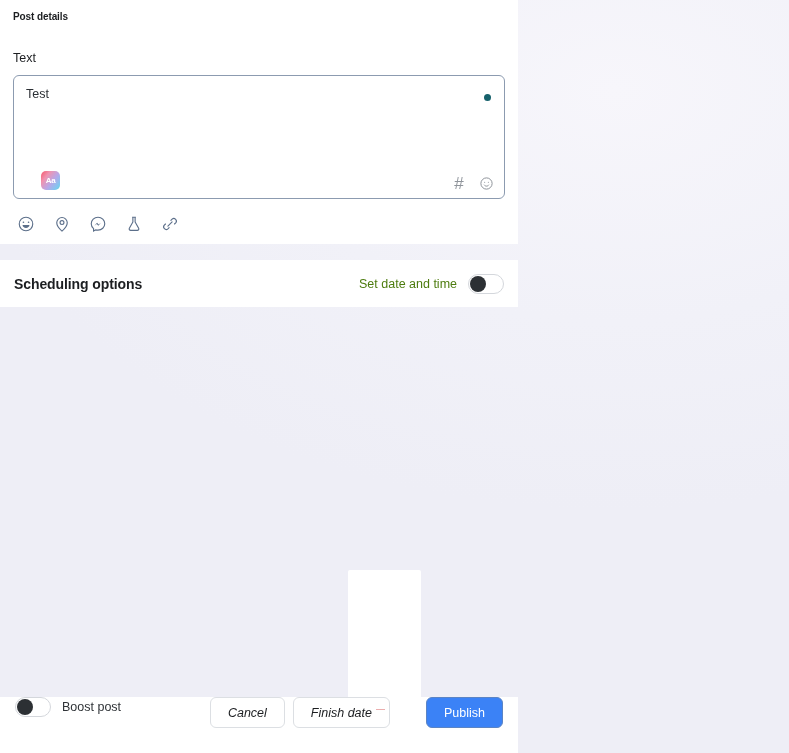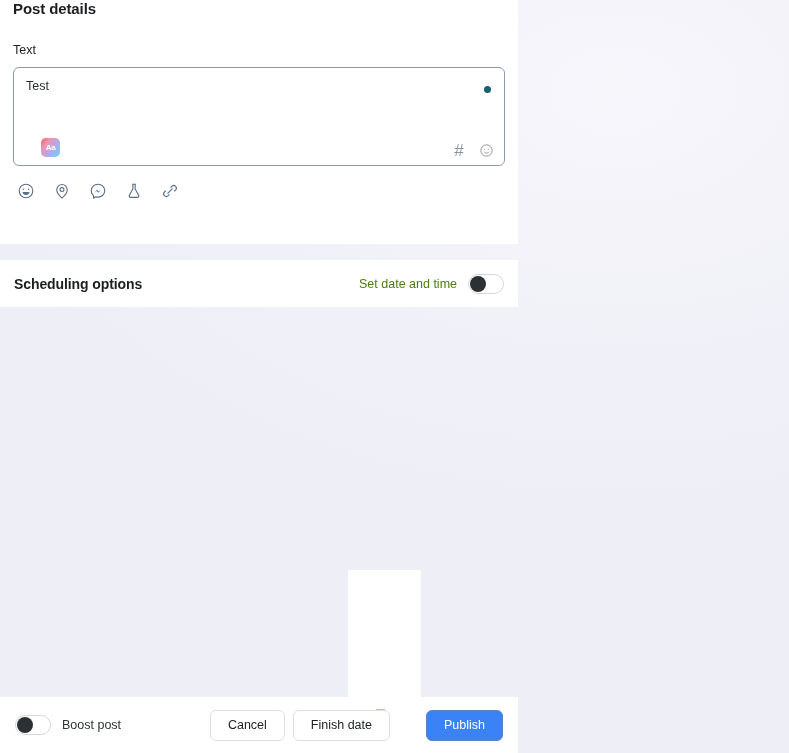--- a/index.html
+++ b/index.html
@@ -50,39 +50,39 @@
     box-sizing: border-box;
   }
 
   
   #post-details-panel {
     padding: 0 13px 0 13px;
     height: 244px;
     position: relative;
   }
   #post-details-title {
-    font-size: 15px;
+    font-size: 10px;
     font-weight: bold;
     color: #1c1e21;
     letter-spacing: -0.1px;
-    padding-top: 0;
+    padding-top: 8px;
     margin: 0;
     line-height: 18px;
   }
   #text-label {
     font-size: 12.5px;
     color: #1c1e21;
     margin-top: 24px;
     line-height: 16px;
   }
 
   
   #text-field {
     margin-top: 9px;
-    height: 99px;
+    height: 124px;
     border: 1px solid #8c9bb0;
     border-radius: 6px;
     background: #ffffff;
     position: relative;
     box-sizing: border-box;
   }
   #text-value {
     position: absolute;
     left: 12px;
     top: 10px;
@@ -215,21 +215,21 @@
 
   
   #action-bar {
     position: absolute;
     left: 0;
     bottom: 0;
     width: 518px;
     height: 56px;
     background: #ffffff;
     display: flex;
-    align-items: center;
+    align-items: flex-start;
     padding: 0 15px;
     box-sizing: border-box;
   }
   #boost-group {
     display: flex;
     align-items: center;
     gap: 11px;
   }
   #boost-label {
     font-size: 12.5px;
@@ -249,20 +249,21 @@
     align-items: center;
     justify-content: center;
     box-sizing: border-box;
     padding: 0 17px;
     white-space: nowrap;
   }
   .btn-secondary {
     background: #ffffff;
     border: 1px solid #dcdfe3;
     color: #1c1e21;
+    font-style: italic;
   }
   .btn-primary {
     background: #3b82f6;
     border: 1px solid #5b84c4;
     color: #ffffff;
     margin-left: 28px;
   }
   
   #red-artifact {
     position: absolute;

